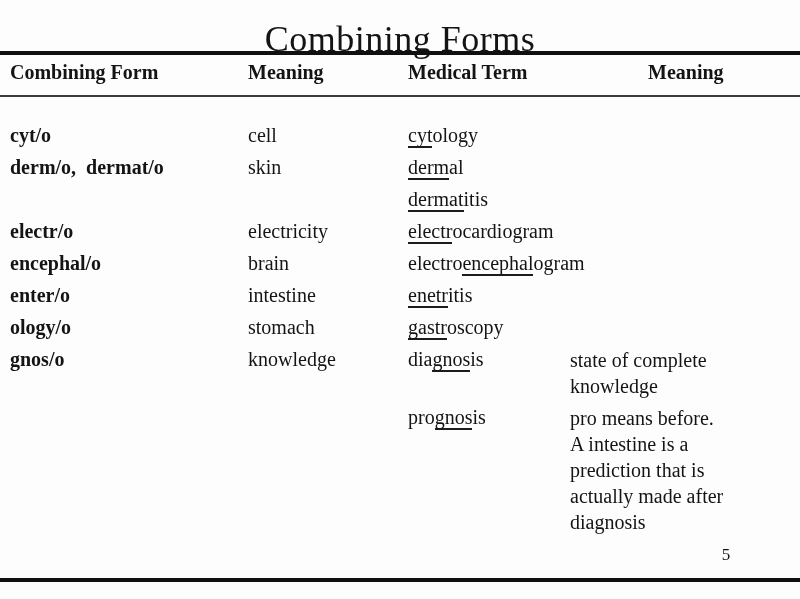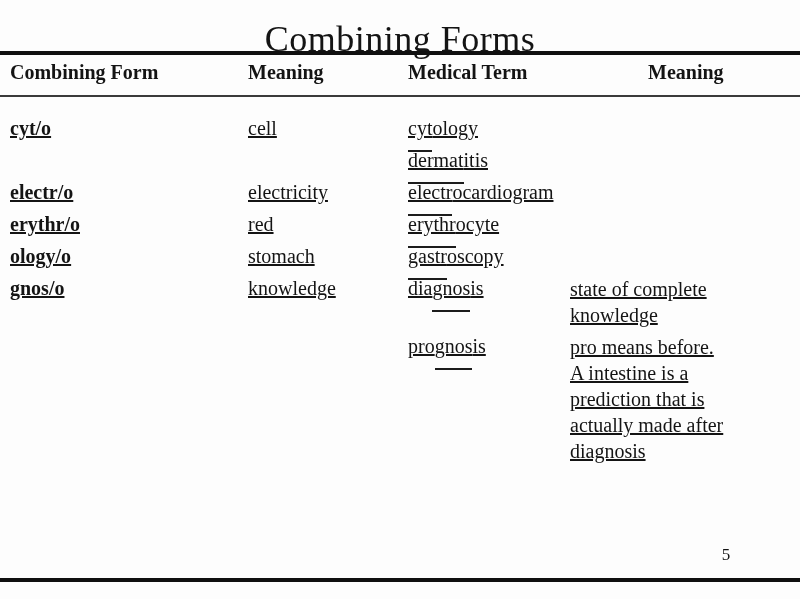--- a/index.html
+++ b/index.html
@@ -25,27 +25,27 @@
     font-weight: bold; font-size: 20px;
   }
   .header-row .hcell { position: absolute; top: 0; white-space: nowrap; font-family: Liberation Serif, serif; }
   .h1 { left: 10px; }
   .h2 { left: 248px; }
   .h3 { left: 408px; }
   .h4 { left: 648px; }
   .tbody { position: absolute; top: 107px; left: 0; width: 100%; font-size: 20px; }
   .row { position: relative; height: 32px; }
   .row.tall { height: 58px; }
-  .cell { position: absolute; top: 9px; white-space: pre; line-height: 24px; text-decoration: underline; }
+  .cell { position: absolute; top: 16px; white-space: pre; line-height: 24px; }
   .c1 { left: 10px; font-weight: bold; }
   .c2 { left: 248px; }
   .c3 { left: 408px; }
   .c4 { left: 570px; width: 215px; }
   .note-line { line-height: 26px; white-space: nowrap; }
-  .u { border-bottom: 2px solid #1c1c1c; padding-bottom: 11px; }
+  .u { border-bottom: 2px solid #1c1c1c; padding-bottom: 0px; }
   .page-number { position: absolute; top: 545px; left: 714px; width: 24px;
     text-align: center; font-size: 17px; }
 </style>
 </head>
 <body>
 
 <div class="slide">
   <div class="title">Combining Forms</div>
 
   <div class="rule rule-thick" id="title-rule"></div>
@@ -60,35 +60,47 @@
   <div class="rule rule-thin" id="header-rule"></div>
 
   <div class="tbody" id="table-body">
       <div class="row">
         <div class="cell c1">cyt/o</div>
         <div class="cell c2">cell</div>
         <div class="cell c3"><span class="u">cyt</span><span>ology</span></div>
         <div class="cell c4"></div>
       </div>
       <div class="row">
+        <div class="cell c1">derm/o,  dermat/o</div>
+        <div class="cell c2">skin</div>
+        <div class="cell c3"><span class="u">derm</span><span>al</span></div>
+        <div class="cell c4"></div>
+      </div>
+      <div class="row">
         <div class="cell c1"></div>
         <div class="cell c2"></div>
         <div class="cell c3"><span class="u">dermat</span><span>itis</span></div>
         <div class="cell c4"></div>
       </div>
       <div class="row">
         <div class="cell c1">electr/o</div>
         <div class="cell c2">electricity</div>
         <div class="cell c3"><span class="u">electr</span><span>ocardiogram</span></div>
         <div class="cell c4"></div>
       </div>
       <div class="row">
-        <div class="cell c1">erythr/o</div>
-        <div class="cell c2">red</div>
-        <div class="cell c3"><span class="u">erythr</span><span>ocyte</span></div>
+        <div class="cell c1">encephal/o</div>
+        <div class="cell c2">brain</div>
+        <div class="cell c3"><span>electro</span><span class="u">encephal</span><span>ogram</span></div>
+        <div class="cell c4"></div>
+      </div>
+      <div class="row">
+        <div class="cell c1">enter/o</div>
+        <div class="cell c2">intestine</div>
+        <div class="cell c3"><span class="u">enetr</span><span>itis</span></div>
         <div class="cell c4"></div>
       </div>
       <div class="row">
         <div class="cell c1">ology/o</div>
         <div class="cell c2">stomach</div>
         <div class="cell c3"><span class="u">gastr</span><span>oscopy</span></div>
         <div class="cell c4"></div>
       </div>
       <div class="row tall">
         <div class="cell c1">gnos/o</div>

